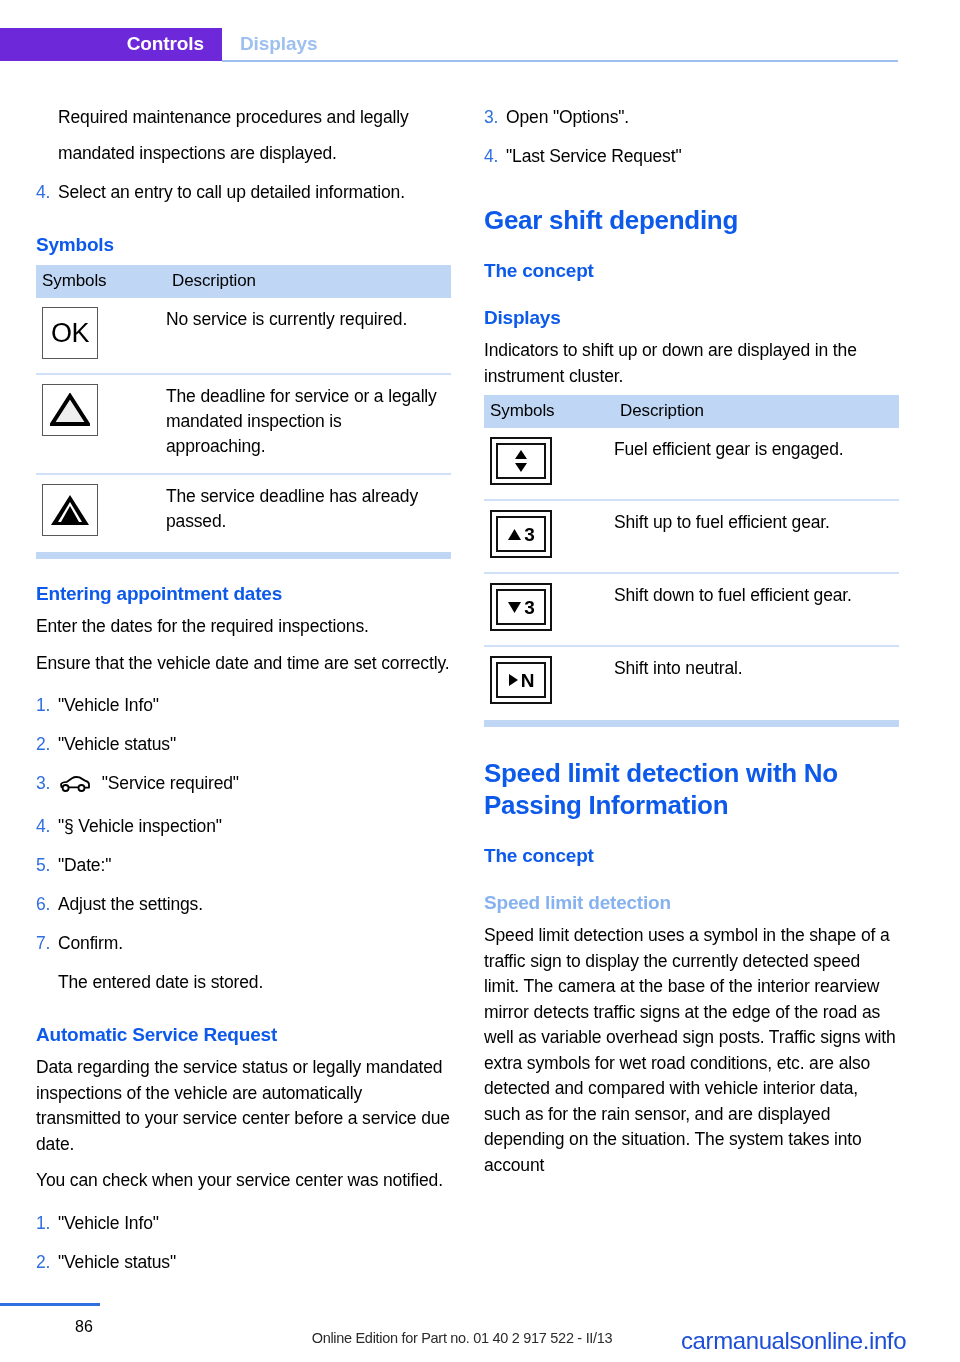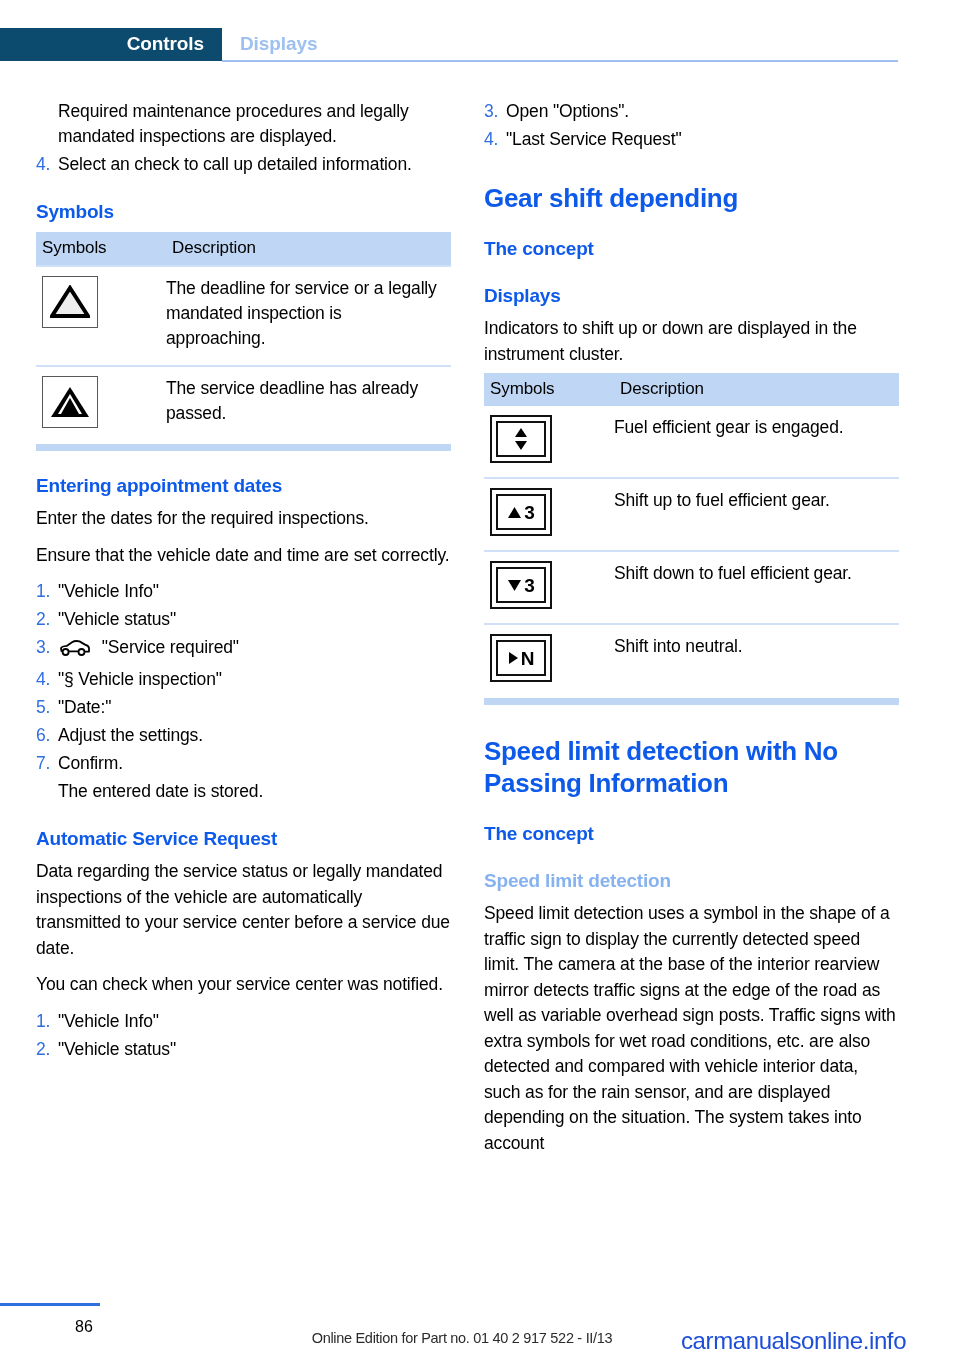--- a/index.html
+++ b/index.html
@@ -23,21 +23,21 @@
     position: absolute;
     left: 0; top: 0;
     width: 960px;
     height: 62px;
   }
   .header-tab-active {
     position: absolute;
     left: 0; top: 28px;
     width: 222px;
     height: 33px;
-    background: #0c4a6e;
+    background: #6d28d9;
   }
   .header-tab-active-label {
     position: absolute;
     right: 18px;
     top: 5px;
     font-size: 19px;
     font-weight: bold;
     color: #ffffff;
     letter-spacing: -0.1px;
   }
@@ -102,21 +102,21 @@
     margin: 22px 0 8px 0;
     letter-spacing: -0.2px;
   }
 
   
   .steps { margin: 4px 0 10px 0; }
   .step {
     display: flex;
     align-items: flex-start;
     font-size: 17.5px;
-    line-height: 25px;
+    line-height: 36px;
     margin-bottom: 3px;
     letter-spacing: -0.15px;
   }
   .step-num {
     color: #2f6fe0;
     width: 22px;
     flex: 0 0 22px;
     font-size: 17.5px;
   }
   .step-body { flex: 1 1 auto; }
@@ -249,33 +249,41 @@
 
 <div class="column col-left">
 
   <div class="steps">
     <div class="step step-noindent">
       <span class="step-num">.</span>
       <span class="step-body">Required maintenance procedures and legally mandated inspections are displayed.</span>
     </div>
     <div class="step">
       <span class="step-num">4.</span>
-      <span class="step-body">Select an check to call up detailed information.</span>
+      <span class="step-body">Select an entry to call up detailed information.</span>
     </div>
   </div>
 
   <div class="h2">Symbols</div>
 
   <table class="symtable">
     <tbody>
         <tr class="thead-row">
       <td class="c-sym">Symbols</td>
       <td>Description</td>
     </tr>
 
+    <tr>
+      <td class="c-sym-cell">
+        <div class="sym-box sym-box-ok">
+          <span>OK</span>
+        </div>
+      </td>
+      <td class="c-desc">No service is currently required.</td>
+    </tr>
 
     <tr class="row-sep">
       <td class="c-sym-cell">
         <div class="sym-box">
           <svg width="40" height="34" viewBox="0 0 40 34">
             <polygon points="20,3 38,31 2,31" fill="#eeeeee" stroke="#000" stroke-width="4"></polygon>
           </svg>
         </div>
       </td>
       <td class="c-desc">The deadline for service or a legally mandated inspection is approaching.</td>

